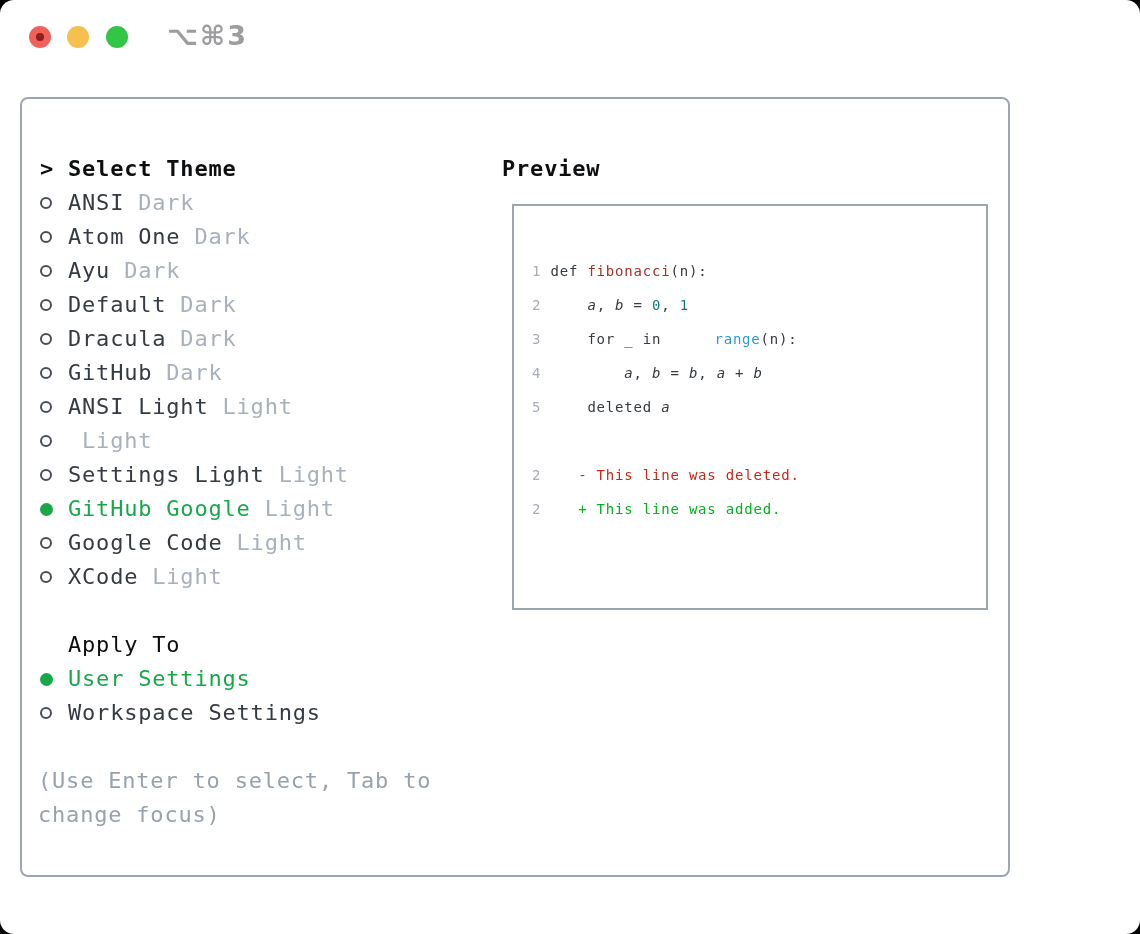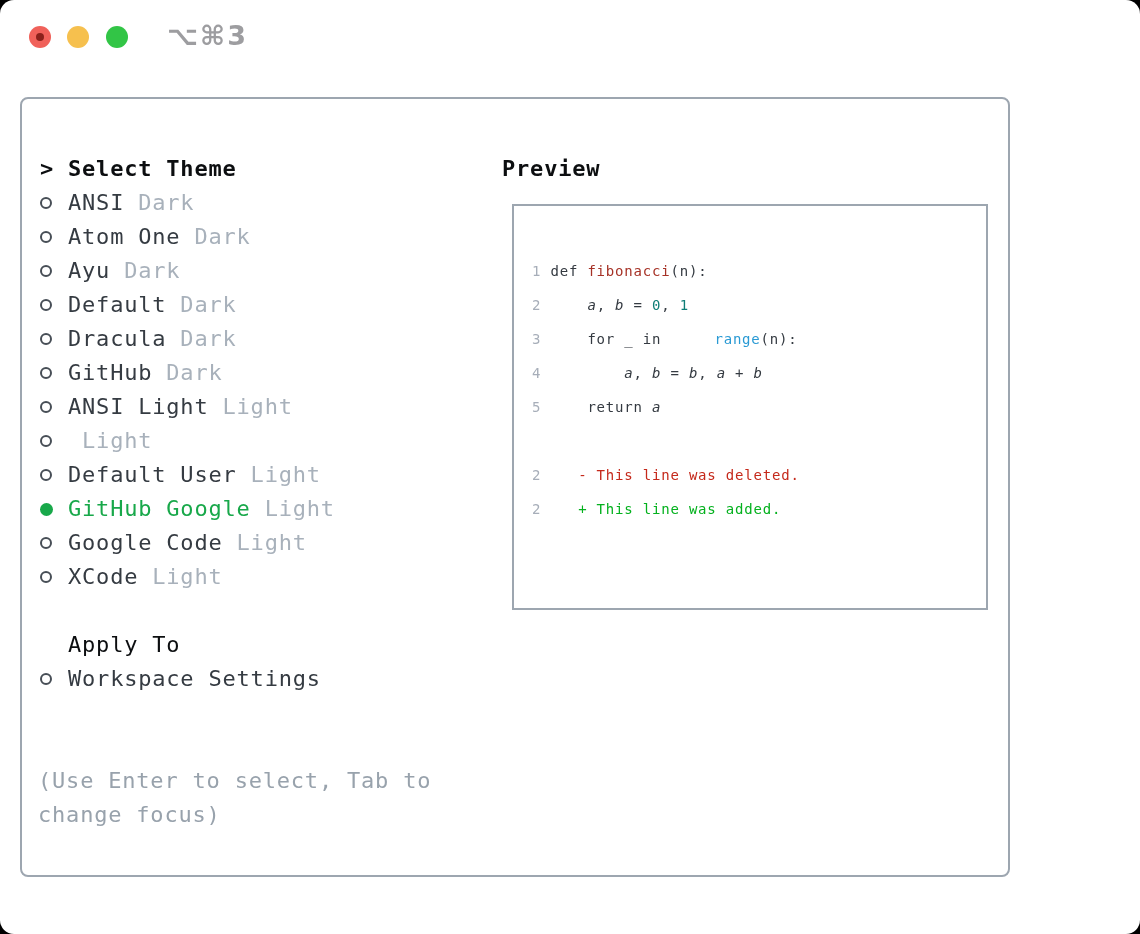--- a/index.html
+++ b/index.html
@@ -130,21 +130,21 @@
           <span class="marker"><span class="ring"></span></span>
           <span class="lbl">ANSI Light</span>
           <span class="tag"> Light</span>
         </div>
         <div class="row">
           <span class="marker"><span class="ring"></span></span>
           <span class="tag"> Light</span>
         </div>
         <div class="row">
           <span class="marker"><span class="ring"></span></span>
-          <span class="lbl">Default User</span>
+          <span class="lbl">Settings Light</span>
           <span class="tag"> Light</span>
         </div>
         <div class="row selected">
           <span class="marker"><span class="dot"></span></span>
           <span class="lbl">GitHub Google</span>
           <span class="tag"> Light</span>
         </div>
         <div class="row">
           <span class="marker"><span class="ring"></span></span>
           <span class="lbl">Google Code</span>
@@ -155,37 +155,41 @@
           <span class="lbl">XCode</span>
           <span class="tag"> Light</span>
         </div>
       </div>
 
     <div class="row mono apply-header">
       <span>Apply To</span>
     </div>
 
     <div class="apply-list mono" id="apply-list">
+        <div class="row selected">
+          <span class="marker"><span class="dot"></span></span>
+          <span class="lbl">User Settings</span>
+        </div>
         <div class="row">
           <span class="marker"><span class="ring"></span></span>
           <span class="lbl">Workspace Settings</span>
         </div>
       </div>
 
     <div class="hint mono">(Use Enter to select, Tab to change focus)</div>
 
     <div class="row mono preview-label">
       <span>Preview</span>
     </div>
 
     <div class="preview-box" id="preview-box">
         <div class="pline"><span class="tk-lineno">1</span><span class="tk-plain"> def </span><span class="tk-func">fibonacci</span><span class="tk-plain">(n):</span></div>
         <div class="pline"><span class="tk-lineno">2</span><span class="tk-plain">     </span><span class="tk-var">a</span><span class="tk-plain">, </span><span class="tk-var">b</span><span class="tk-plain"> = </span><span class="tk-num">0</span><span class="tk-plain">, </span><span class="tk-num">1</span></div>
         <div class="pline"><span class="tk-lineno">3</span><span class="tk-plain">     for _ in </span><span class="tk-call">range</span><span class="tk-plain">(n):</span></div>
         <div class="pline"><span class="tk-lineno">4</span><span class="tk-plain">         </span><span class="tk-var">a</span><span class="tk-plain">, </span><span class="tk-var">b</span><span class="tk-plain"> = </span><span class="tk-var">b</span><span class="tk-plain">, </span><span class="tk-var">a</span><span class="tk-plain"> + </span><span class="tk-var">b</span></div>
-        <div class="pline"><span class="tk-lineno">5</span><span class="tk-plain">     return </span><span class="tk-var">a</span></div>
+        <div class="pline"><span class="tk-lineno">5</span><span class="tk-plain">     deleted </span><span class="tk-var">a</span></div>
         <div class="pline"></div>
         <div class="pline"><span class="tk-lineno">2</span><span class="tk-del">    - This line was deleted.</span></div>
         <div class="pline"><span class="tk-lineno">2</span><span class="tk-add">    + This line was added.</span></div>
       </div>
 
   </div>
 </div>
 
 </body></html>

